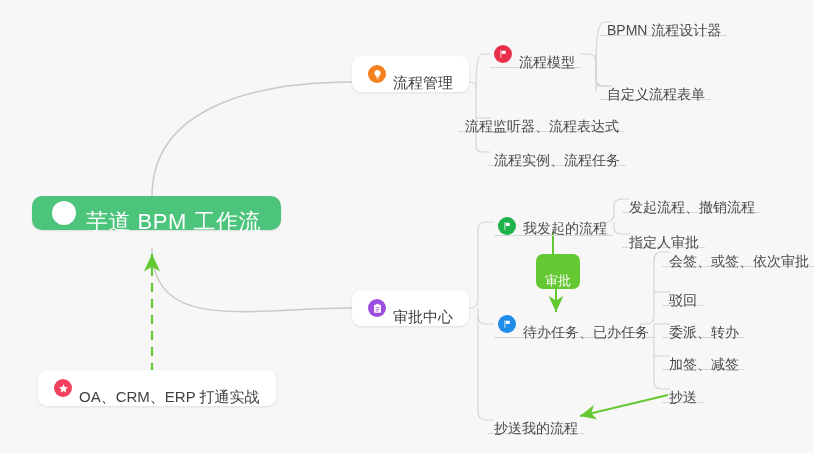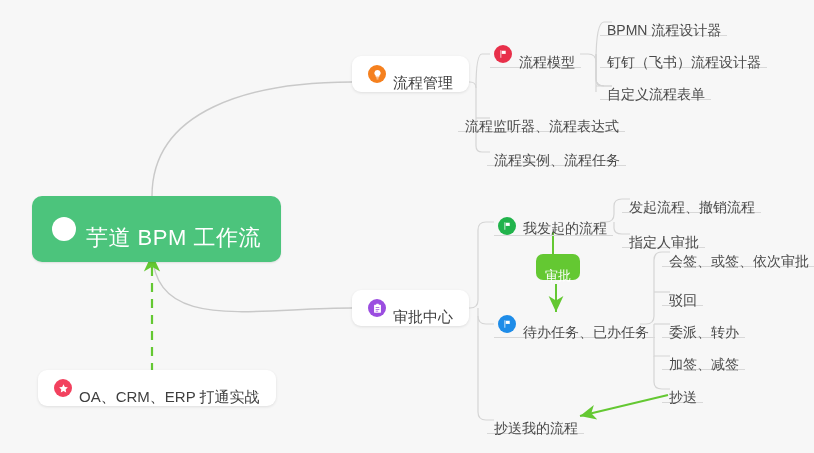--- a/index.html
+++ b/index.html
@@ -35,21 +35,21 @@
     align-items: center;
     box-sizing: border-box;
     white-space: nowrap;
   }
 
   
   .node-root {
     background: #4CC47C;
     border-radius: 10px;
     padding: 0 20px;
-    height: 66px;
+    height: 34px;
     color: #ffffff;
     font-size: 22px;
     box-shadow: 0 1px 2px rgba(0,0,0,0.10);
     text-align: center;
   }
   .node-root .label { letter-spacing: 0.5px; }
 
   
   .node-card {
     background: #ffffff;
@@ -71,21 +71,21 @@
     border-bottom: 1px solid #d8d8d8;
   }
   .node-plain.with-icon { padding-left: 4px; }
 
   
   .node-tag {
     background: #64C832;
     border-radius: 7px;
     color: #ffffff;
     font-size: 13px;
-    height: 26px;
+    height: 35px;
     padding: 0 9px;
     justify-content: center;
   }
 
   
   .icon {
     width: 18px;
     height: 18px;
     border-radius: 50%;
     display: inline-flex;
@@ -203,23 +203,20 @@
         <path d="M6 3h1.8v18H6z"></path>
         <path d="M9 4.2h9.5v7.6H9z"></path>
       </svg>
     </span>
     <span class="label">流程模型</span>
   </div>
 
   <div class="node node-plain" style="left:600px; top:8px;">
     <span class="label">BPMN 流程设计器</span>
   </div>
-  <div class="node node-plain" style="left:600px; top:40px;">
-    <span class="label">钉钉（飞书）流程设计器</span>
-  </div>
   <div class="node node-plain" style="left:600px; top:72px;">
     <span class="label">自定义流程表单</span>
   </div>
 
   <div class="node node-plain" style="left:458px; top:104px;">
     <span class="label">流程监听器、流程表达式</span>
   </div>
   <div class="node node-plain" style="left:487px; top:138px;">
     <span class="label">流程实例、流程任务</span>
   </div>

